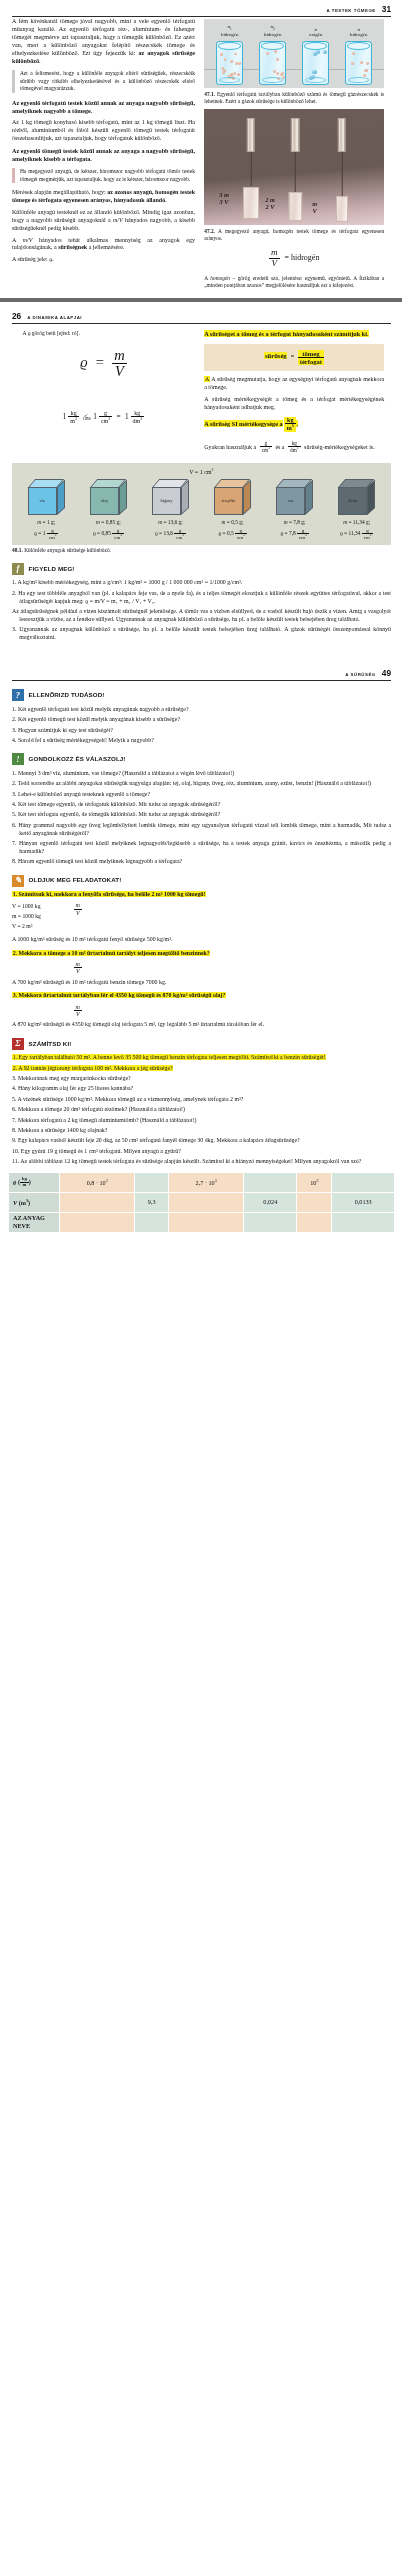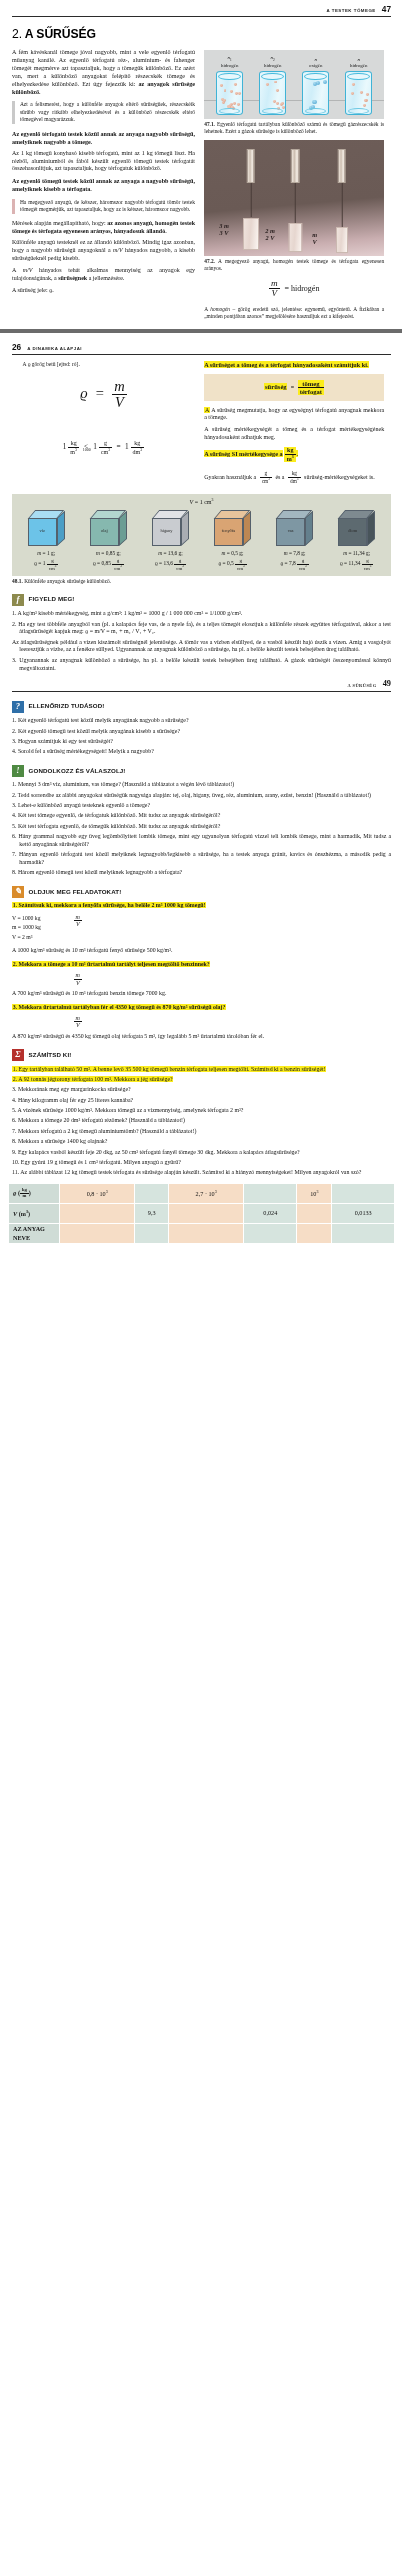--- a/index.html
+++ b/index.html
@@ -163,28 +163,24 @@
 
   .small85 { font-size:5.5px; }
 </style>
 </head>
 <body>
 
 <div class="page">
 
   <div class="runhead">
     <span class="rh-text">A TESTEK TÖMEGE</span>
-    <span class="rh-num">47</span>
+    <span class="rh-num">31</span>
   </div>
   <div class="rule"></div>
 
-  <h1 class="sect">
-    <span class="no">2.</span>
-    <span>A SŰRŰSÉG</span>
-  </h1>
 
   <div class="cols">
 
     <div class="colL">
       <p class="lead">A fém kávéskanál tömege jóval nagyobb, mint a vele egyenlő térfogatú műanyag kanálé. Az egyenlő térfogatú réz-, alumínium- és fahenger tömegét megmérve azt tapasztaljuk, hogy a tömegük különböző. Ez azért van, mert a különböző anyagokat felépítő részecskék tömege és elhelyezkedése különböző. Ezt úgy fejezzük ki: <b>az anyagok sűrűsége különböző.</b></p>
 
       <div class="note">
         <div class="bar"></div>
         <div class="txt">Azt a felismerést, hogy a különféle anyagok eltérő sűrűségűek, részecskéik sűrűbb vagy ritkább elhelyezkedésével és a különböző részecskék eltérő tömegével magyarázzuk.</div>
       </div>
@@ -506,21 +502,21 @@
     <div id="figyeldlist">
         <div>
           <p style="margin: 0px 0px 2.6px; font-size: 5.9px; text-align: justify; padding-left: 7.3px; text-indent: -7.3px;">1. A kg/m³ kisebb mértékegység, mint a g/cm³: 1 kg/m³ = 1000 g / 1 000 000 cm³ = 1/1000 g/cm³.</p>
           <p style="margin: 0px 0px 2.6px; font-size: 5.9px; text-align: justify; padding-left: 7.3px; text-indent: -7.3px;">2. Ha egy test többféle anyagból van (pl. a kalapács feje vas, de a nyele fa), és a teljes tömegét elosztjuk a különféle részek együttes térfogatával, akkor a test átlagsűrűségét kapjuk meg: ϱ = m/V = m₁ + m₂ / V₁ + V₂.</p>
           <p style="margin: 0px 0px 2.6px; font-size: 5.9px; text-align: justify; padding-left: 7.3px; text-indent: -7.3px;">Az átlagsűrűségnek például a vízen kiszámolt sűrűségnél jelentősége. A tömör vas a vízben elsüllyed, de a vasból készült hajó úszik a vízen. Amíg a vasgolyót leeresztjük a vízbe, az a fenékre süllyed. Ugyanannak az anyagnak különböző a sűrűsége, ha pl. a belőle készült testek belsejében üreg található.</p>
           <p style="margin: 0px 0px 2.6px; font-size: 5.9px; text-align: justify; padding-left: 7.3px; text-indent: -7.3px;">3. Ugyanannak az anyagnak különböző a sűrűsége, ha pl. a belőle készült testek belsejében üreg található. A gázok sűrűségét összenyomással könnyű megváltoztatni.</p>
         </div>
       </div>
   </div>
 
-  <div class="runhead" style="margin-top:2px;font-family:Liberation Serif, serif;">
+  <div class="runhead" style="margin-top:22px;">
     <span class="rh-text">A SŰRŰSÉG</span>
     <span class="rh-num">49</span>
   </div>
   <div class="rule"></div>
 
   <div class="full">
     <div class="iconhead">
       <div class="iconbox blue">?</div>
       <div class="iconttl">ELLENŐRIZD TUDÁSOD!</div>
     </div>

